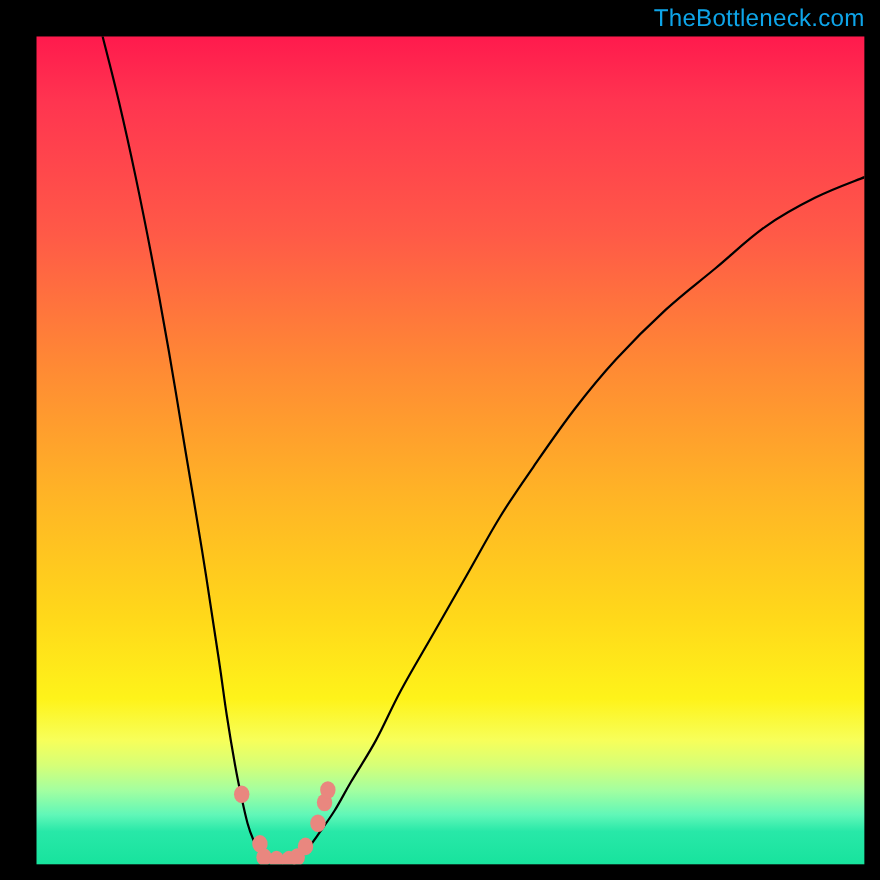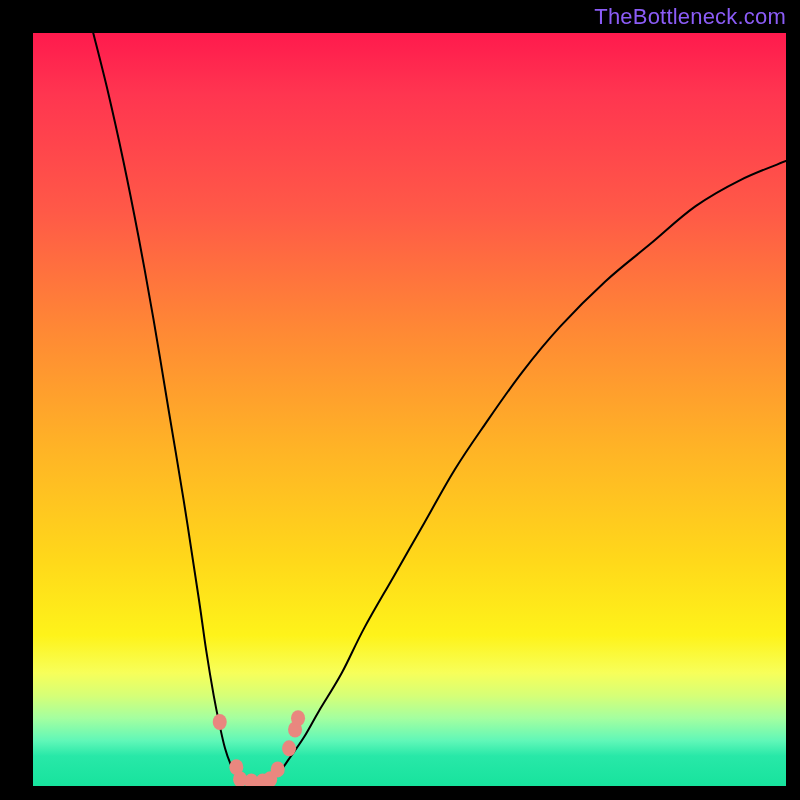--- a/index.html
+++ b/index.html
@@ -41,21 +41,21 @@
       #a4ffa0 91%,
       #60f7b8 94%,
       #28e8a8 96%,
       #17e39d 100%
     );
   }
   .watermark {
     position: absolute;
     top: 4px;
     right: 14px;
-    color: #8b5cf6;
+    color: #0ea5e9;
     font-size: 22px;
     user-select: none;
     letter-spacing: 0.2px;
   }
   svg.overlay {
     position: absolute;
     inset: 0;
   }
 </style>
 </head>

